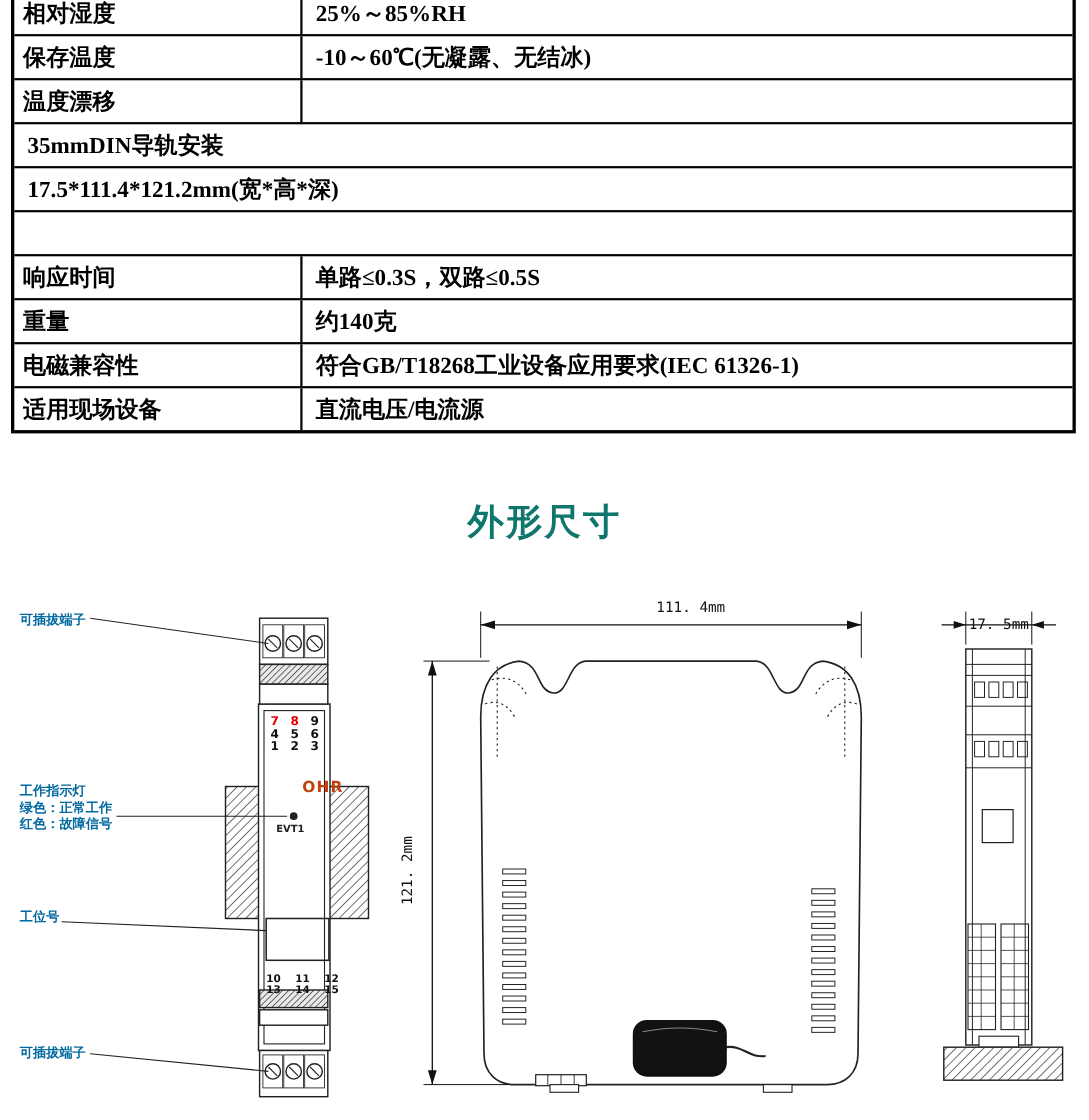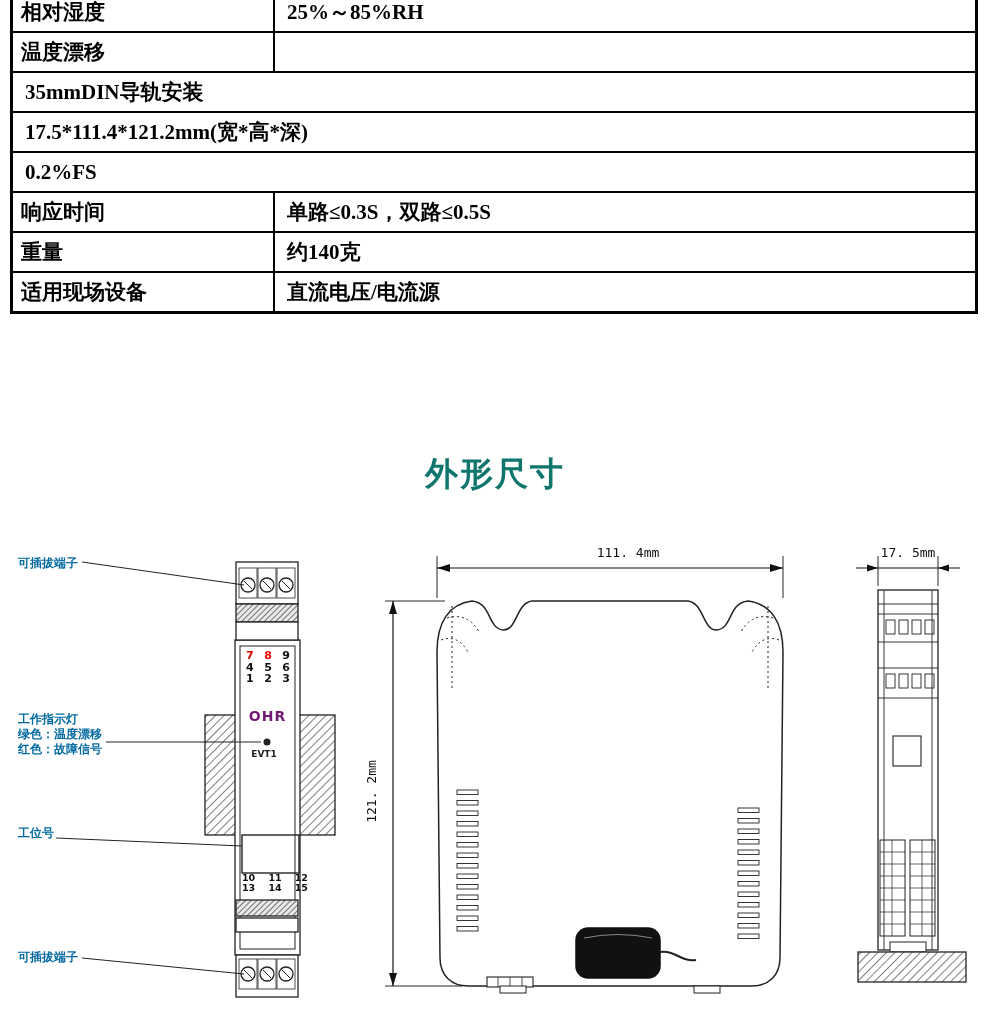--- a/index.html
+++ b/index.html
@@ -18,58 +18,65 @@
 
   
   .section-title { position:absolute; top:452px; left:0; width:100%; text-align:center; margin:0;
                    font-size:33px; font-weight:bold; font-family:"DejaVu Sans",sans-serif;
                    color:#0f766e; letter-spacing:2px; }
 
   
   .drawing { position:absolute; left:0; top:540px; width:990px; height:478px; }
   .art { position:absolute; left:0; top:0; }
   .dlabel { position:absolute; font:bold 12px/15px "DejaVu Sans",sans-serif; color:#0369a1; white-space:nowrap; }
-  .brand  { position:absolute; font:bold 14px "DejaVu Sans",sans-serif; text-align:center; letter-spacing:1px; color:#701a75; }
+  .brand  { position:absolute; font:bold 14px "DejaVu Sans",sans-serif; text-align:center; letter-spacing:1px; color:#c2410c;padding-left:26px; }
   .evt    { position:absolute; font:bold 9px "DejaVu Sans",sans-serif; text-align:center; color:#222; }
   .tnum   { position:absolute; font:bold 11px/11.5px "DejaVu Sans",sans-serif; color:#111; }
   .tnum.small { font:bold 9.5px/10px "DejaVu Sans",sans-serif; }
   .trow { display:flex; justify-content:space-between; }
   .red { color:#e60000; }
   .dim { position:absolute; font:13px "DejaVu Sans Mono",monospace; color:#111; white-space:nowrap; }
   .dim-v { transform:rotate(-90deg); text-align:center; }
 </style>
 </head>
 <body>
 
 <div class="page">
 
   <div class="spec-table">
     <div class="spec-row">
       <div class="spec-label">相对湿度</div>
       <div class="spec-value">25%～85%RH</div>
     </div>
     <div class="spec-row">
+      <div class="spec-label">保存温度</div>
+      <div class="spec-value">-10～60℃(无凝露、无结冰)</div>
+    </div>
+    <div class="spec-row">
       <div class="spec-label">温度漂移</div>
     </div>
     <div class="spec-row">
       <div class="spec-value">35mmDIN导轨安装</div>
     </div>
     <div class="spec-row">
       <div class="spec-value">17.5*111.4*121.2mm(宽*高*深)</div>
     </div>
     <div class="spec-row">
-      <div class="spec-value">0.2%FS</div>
     </div>
     <div class="spec-row">
       <div class="spec-label">响应时间</div>
       <div class="spec-value">单路≤0.3S，双路≤0.5S</div>
     </div>
     <div class="spec-row">
       <div class="spec-label">重量</div>
       <div class="spec-value">约140克</div>
+    </div>
+    <div class="spec-row">
+      <div class="spec-label">电磁兼容性</div>
+      <div class="spec-value">符合GB/T18268工业设备应用要求(IEC 61326-1)</div>
     </div>
     <div class="spec-row">
       <div class="spec-label">适用现场设备</div>
       <div class="spec-value">直流电压/电流源</div>
     </div>
   </div>
 
   <h1 class="section-title">外形尺寸</h1>
 
   <div class="drawing">
@@ -233,21 +240,21 @@
           <path d="M 878 28 l -11 -3.5 l 0 7 z" stroke="none"></path>
           <path d="M 938 28 l 11 -3.5 l 0 7 z" stroke="none"></path>
         </g>
       </g>
     </svg>
 
     <div class="dlabel" style="left:18px;top:16px">可插拔端子</div>
 
     <div class="dlabel" style="left:18px;top:172px">
       <div>工作指示灯</div>
-      <div>绿色：温度漂移</div>
+      <div>绿色：正常工作</div>
       <div>红色：故障信号</div>
     </div>
 
     <div class="dlabel" style="left:18px;top:286px">工位号</div>
 
     <div class="dlabel" style="left:18px;top:410px">可插拔端子</div>
 
     <div class="brand" style="left:240px;top:168px;width:55px">OHR</div>
     <div class="evt" style="left:240px;top:209px;width:48px">EVT1</div>
 
@@ -262,30 +269,30 @@
         <span>5</span>
         <span>6</span>
       </div>
       <div class="trow">
         <span>1</span>
         <span>2</span>
         <span>3</span>
       </div>
     </div>
 
-    <div class="tnum small" style="left:242px;top:333px;width:66px">
+    <div class="tnum small" style="left:242px;top:346px;width:66px">
       <div class="trow">
         <span>10</span>
         <span>11</span>
         <span>12</span>
       </div>
       <div class="trow">
         <span>13</span>
         <span>14</span>
         <span>15</span>
       </div>
     </div>
 
     <div class="dim" style="left:568px;top:5px;width:120px;text-align:center">111. 4mm</div>
     <div class="dim dim-v" style="left:316px;top:244px;width:110px">121. 2mm</div>
-    <div class="dim" style="left:868px;top:5px;width:80px;text-align:center">17. 5mm</div>
+    <div class="dim" style="left:868px;top:21px;width:80px;text-align:center">17. 5mm</div>
   </div>
 </div>
 
 </body></html>

